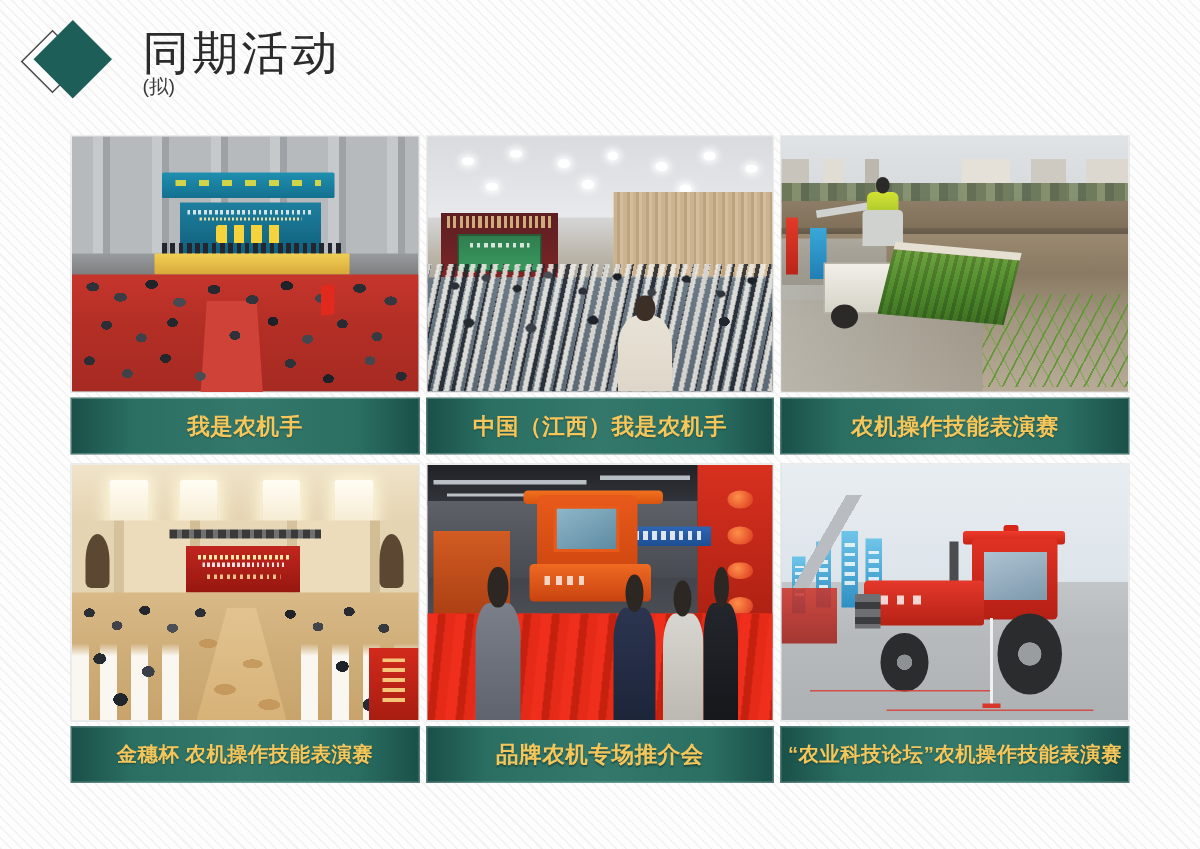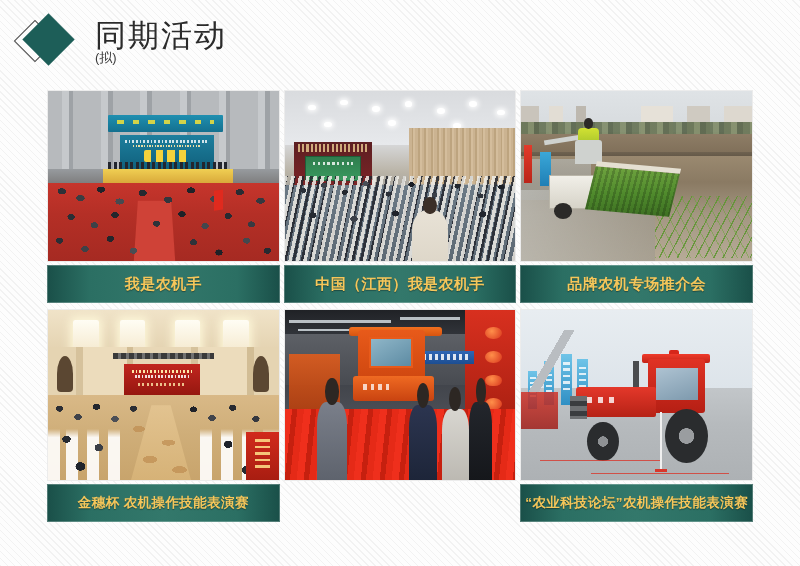--- a/index.html
+++ b/index.html
@@ -731,21 +731,21 @@
           <div class="machine">
             <div class="m-arm"></div>
             <div class="m-driver"></div>
             <div class="m-seat"></div>
             <div class="m-body"></div>
             <div class="m-tray"></div>
             <div class="m-wheel"></div>
           </div>
         </div>
       </div>
-      <div class="caption">品牌农机专场推介会</div>
+      <div class="caption">农机操作技能表演赛</div>
     </div>
 
     <div class="cell">
       <div class="photo">
         <div class="inner p4">
           <div class="ceiling"></div>
           <div class="chand" style="left:11%"></div>
           <div class="chand" style="left:31%"></div>
           <div class="chand" style="left:55%"></div>
           <div class="chand" style="left:76%"></div>
@@ -791,20 +791,21 @@
             </div>
             <div class="hood"></div>
           </div>
           <div class="red-cloth"></div>
           <div class="person5" style="left:14%;width:13%;height:46%;background:linear-gradient(#7a7f8a,#5e636d)"></div>
           <div class="person5" style="left:54%;width:12%;height:44%;background:linear-gradient(#2c3550,#1d2539)"></div>
           <div class="person5" style="left:68%;width:12%;height:42%;background:linear-gradient(#d8d6d0,#bcb9b2)"></div>
           <div class="person5" style="left:80%;width:10%;height:46%;background:linear-gradient(#23262c,#15171b)"></div>
         </div>
       </div>
+      <div class="caption">品牌农机专场推介会</div>
     </div>
 
     <div class="cell">
       <div class="photo">
         <div class="inner p6">
           <div class="sky6"></div>
           <div class="ground6"></div>
           <div class="flagpole" style="left:3%;top:36%;width:4%;height:22%"></div>
           <div class="flagpole" style="left:10%;top:30%;width:4%;height:26%"></div>
           <div class="flagpole" style="left:17%;top:26%;width:5%;height:30%"></div>

